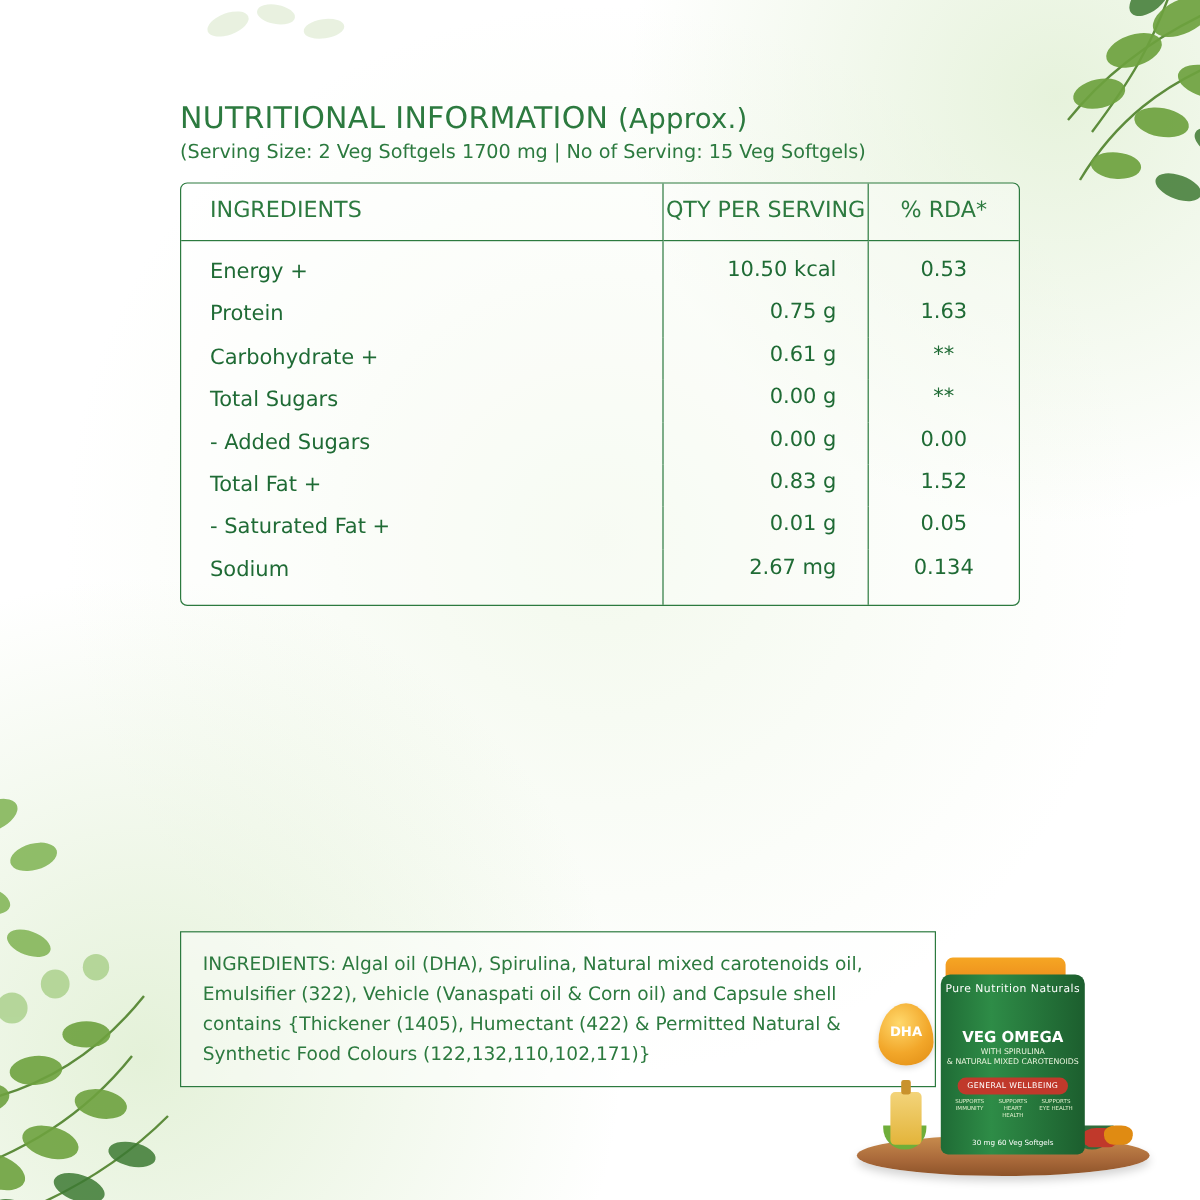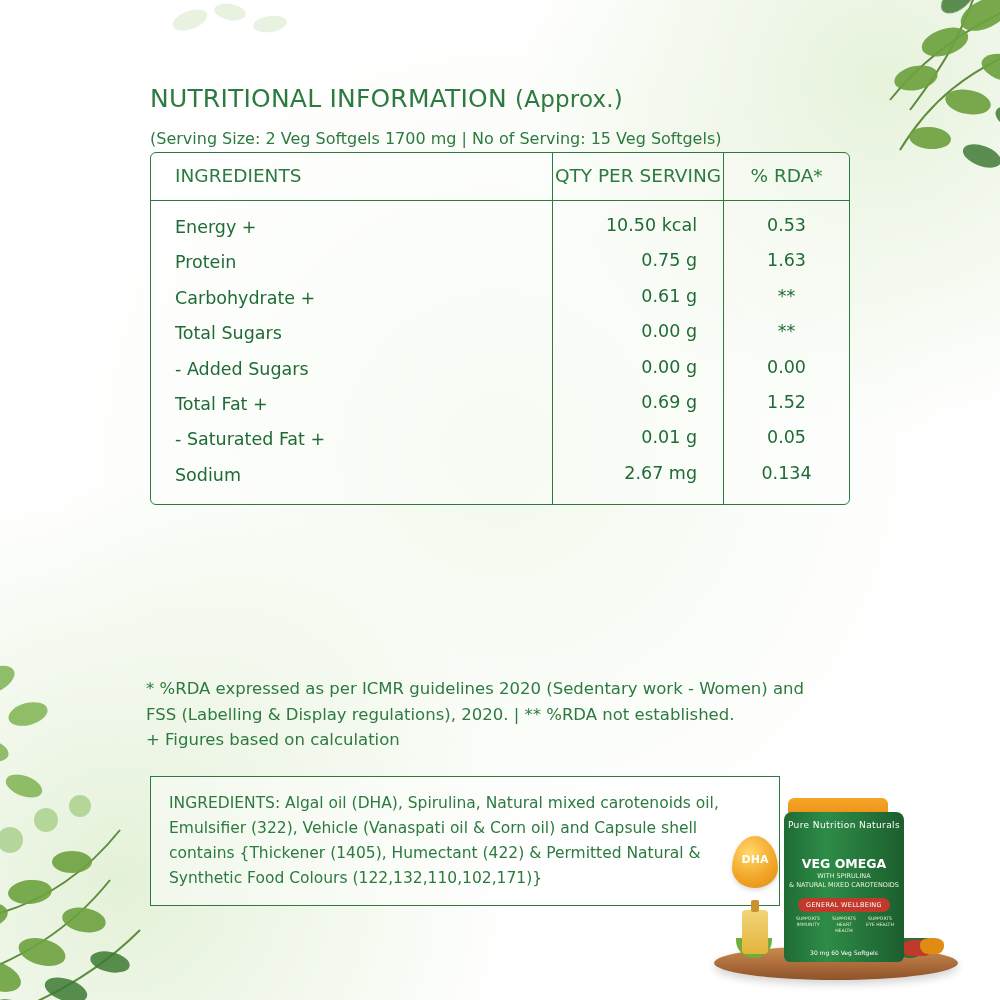--- a/index.html
+++ b/index.html
@@ -42,21 +42,21 @@
   .title {
     color: #2c7a3f;
     font-size: 25px;
     letter-spacing: .2px;
     font-family: "DejaVu Sans", sans-serif;
   }
   .title .approx { font-size: 23px; }
   .subtitle {
     color: #2c7a3f;
     font-size: 16px;
-    margin-top: 16px;
+    margin-top: 4px;
   }
 
   
   .nut-table {
     position: absolute;
     left: 150px;
     top: 152px;
     width: 700px;
     border: 1.6px solid #2c7a3f;
     border-radius: 6px;
@@ -384,42 +384,37 @@
           <td class="c-qty">0.00 g</td>
           <td class="c-rda">**</td>
         </tr>
         <tr>
           <td class="c-ing">- Added Sugars</td>
           <td class="c-qty">0.00 g</td>
           <td class="c-rda">0.00</td>
         </tr>
         <tr>
           <td class="c-ing">Total Fat +</td>
-          <td class="c-qty">0.69 g</td>
+          <td class="c-qty">0.83 g</td>
           <td class="c-rda">1.52</td>
         </tr>
         <tr>
           <td class="c-ing">- Saturated Fat +</td>
           <td class="c-qty">0.01 g</td>
           <td class="c-rda">0.05</td>
         </tr>
         <tr>
           <td class="c-ing">Sodium</td>
           <td class="c-qty">2.67 mg</td>
           <td class="c-rda">0.134</td>
         </tr>
       </tbody>
     </table>
   </div>
 
-  <div class="footnotes">
-    <div>* %RDA expressed as per ICMR guidelines 2020 (Sedentary work - Women) and</div>
-    <div>FSS (Labelling &amp; Display regulations), 2020.  |  ** %RDA not established.</div>
-    <div>+ Figures based on calculation</div>
-  </div>
 
   <div class="ing-box">
     <span>INGREDIENTS: Algal oil (DHA), Spirulina, Natural mixed carotenoids oil, Emulsifier (322), Vehicle (Vanaspati oil &amp; Corn oil) and Capsule shell contains {Thickener (1405), Humectant (422) &amp; Permitted Natural &amp; Synthetic Food Colours  (122,132,110,102,171)}</span>
   </div>
 
   <div class="product">
     <div class="board"></div>
     <div class="bowl b1"></div>
     <div class="bowl b2"></div>
     <div class="spice s1"></div>

